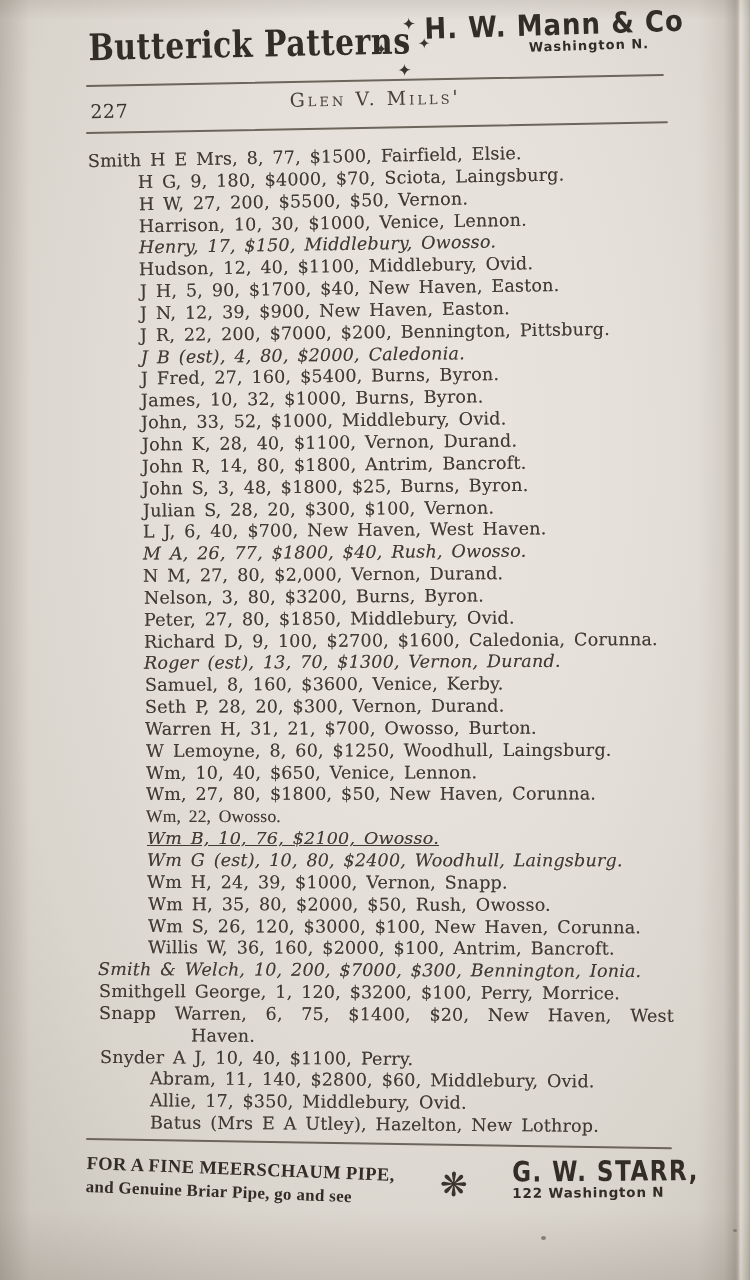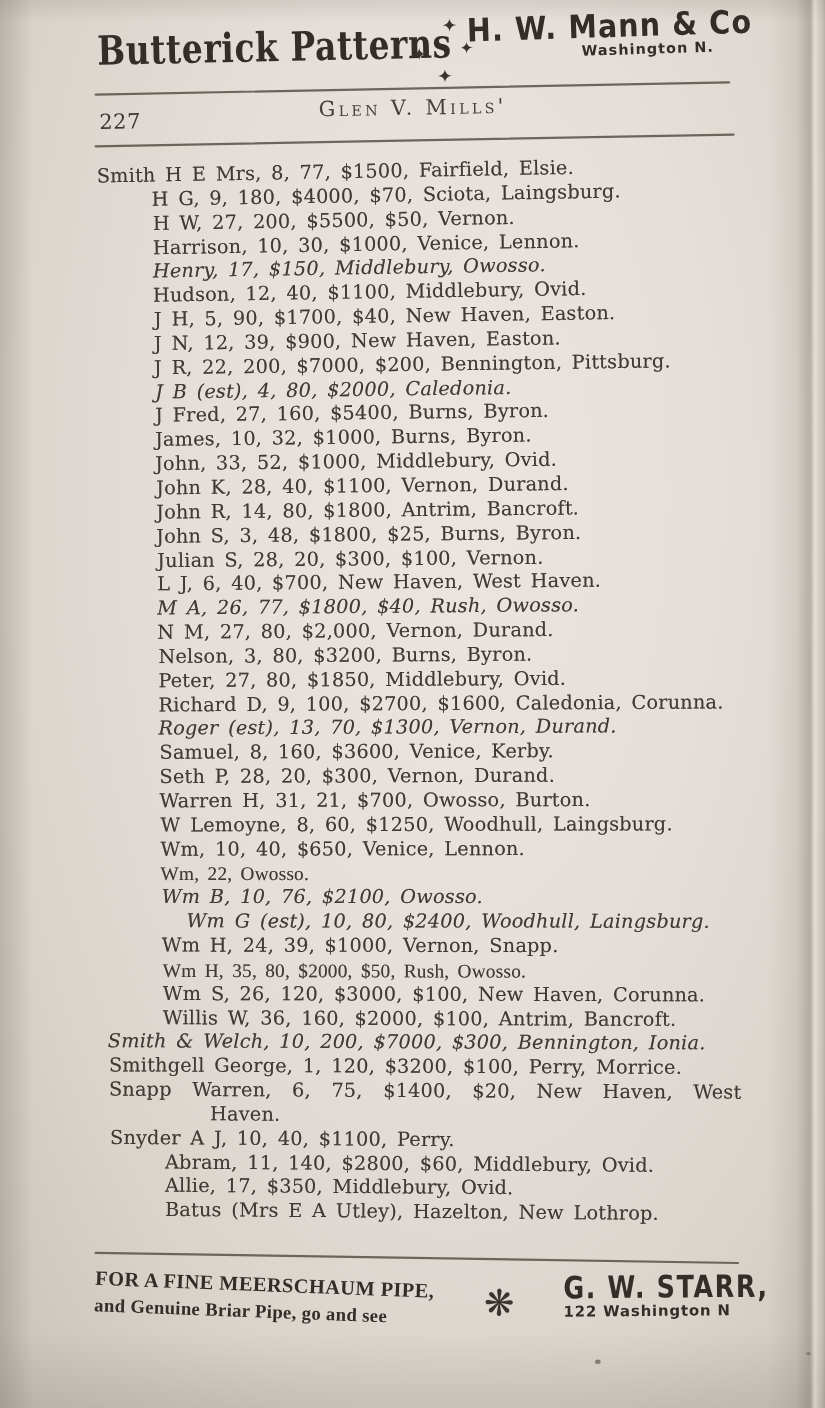--- a/index.html
+++ b/index.html
@@ -128,25 +128,26 @@
       <div class="entry i1" style="transform: rotate(-0.4deg); margin-left: 5.3px;">N M, 27, 80, $2,000, Vernon, Durand.</div>
       <div class="entry i1" style="transform: rotate(-0.37deg); margin-left: 5.6px;">Nelson, 3, 80, $3200, Burns, Byron.</div>
       <div class="entry i1" style="transform: rotate(-0.33deg); margin-left: 5.9px;">Peter, 27, 80, $1850, Middlebury, Ovid.</div>
       <div class="entry i1" style="transform: rotate(-0.3deg); margin-left: 6.2px;">Richard D, 9, 100, $2700, $1600, Caledonia, Corunna.</div>
       <div class="entry i1 it" style="transform: rotate(-0.27deg); margin-left: 6.4px;">Roger (est), 13, 70, $1300, Vernon, Durand.</div>
       <div class="entry i1" style="transform: rotate(-0.23deg); margin-left: 6.7px;">Samuel, 8, 160, $3600, Venice, Kerby.</div>
       <div class="entry i1" style="transform: rotate(-0.2deg); margin-left: 7px;">Seth P, 28, 20, $300, Vernon, Durand.</div>
       <div class="entry i1" style="transform: rotate(-0.16deg); margin-left: 7.3px;">Warren H, 31, 21, $700, Owosso, Burton.</div>
       <div class="entry i1" style="transform: rotate(-0.13deg); margin-left: 7.6px;">W Lemoyne, 8, 60, $1250, Woodhull, Laingsburg.</div>
       <div class="entry i1" style="transform: rotate(-0.1deg); margin-left: 7.8px;">Wm, 10, 40, $650, Venice, Lennon.</div>
+      <div class="entry i1" style="transform: rotate(-0.06deg); margin-left: 8.1px;">Wm, 27, 80, $1800, $50, New Haven, Corunna.</div>
       <div class="entry i1" style="transform: rotate(-0.03deg); margin-left: 8.4px; font-family: Liberation Serif, serif;">Wm, 22, Owosso.</div>
-      <div class="entry i1 it" style="transform: rotate(0.01deg); margin-left: 8.7px;">Wm B, 10, 76, $2100, Owosso.</div>
-      <div class="entry i1 it" style="transform: rotate(0.04deg); margin-left: 9px; text-align: center;">Wm G (est), 10, 80, $2400, Woodhull, Laingsburg.</div>
+      <div class="entry i1 it" style="transform: rotate(0.01deg); margin-left: 8.7px; text-decoration: underline;">Wm B, 10, 76, $2100, Owosso.</div>
+      <div class="entry i1 it" style="transform: rotate(0.04deg); margin-left: 9px;">Wm G (est), 10, 80, $2400, Woodhull, Laingsburg.</div>
       <div class="entry i1" style="transform: rotate(0.07deg); margin-left: 9.2px;">Wm H, 24, 39, $1000, Vernon, Snapp.</div>
-      <div class="entry i1" style="transform: rotate(0.11deg); margin-left: 9.5px; font-family: Liberation Serif, serif;">Wm H, 35, 80, $2000, $50, Rush, Owosso.</div>
+      <div class="entry i1" style="transform: rotate(0.11deg); margin-left: 9.5px;">Wm H, 35, 80, $2000, $50, Rush, Owosso.</div>
       <div class="entry i1" style="transform: rotate(0.14deg); margin-left: 9.8px;">Wm S, 26, 120, $3000, $100, New Haven, Corunna.</div>
       <div class="entry i1" style="transform: rotate(0.18deg); margin-left: 10.1px;">Willis W, 36, 160, $2000, $100, Antrim, Bancroft.</div>
       <div class="entry i0 it" style="transform: rotate(0.21deg); margin-left: 10.4px;">Smith &amp; Welch, 10, 200, $7000, $300, Bennington, Ionia.</div>
       <div class="entry i0" style="transform: rotate(0.25deg); margin-left: 10.6px;">Smithgell George, 1, 120, $3200, $100, Perry, Morrice.</div>
       <div class="entry i0 just" style="transform: rotate(0.28deg); margin-left: 10.9px;">Snapp Warren, 6, 75, $1400, $20, New Haven, West</div>
       <div class="entry i2" style="transform: rotate(0.31deg); margin-left: 11.2px;">Haven.</div>
       <div class="entry i0" style="transform: rotate(0.35deg); margin-left: 11.5px;">Snyder A J, 10, 40, $1100, Perry.</div>
       <div class="entry i1" style="transform: rotate(0.38deg); margin-left: 11.8px;">Abram, 11, 140, $2800, $60, Middlebury, Ovid.</div>
       <div class="entry i1" style="transform: rotate(0.42deg); margin-left: 12px;">Allie, 17, $350, Middlebury, Ovid.</div>
       <div class="entry i1" style="transform: rotate(0.45deg); margin-left: 12.3px;">Batus (Mrs E A Utley), Hazelton, New Lothrop.</div>

